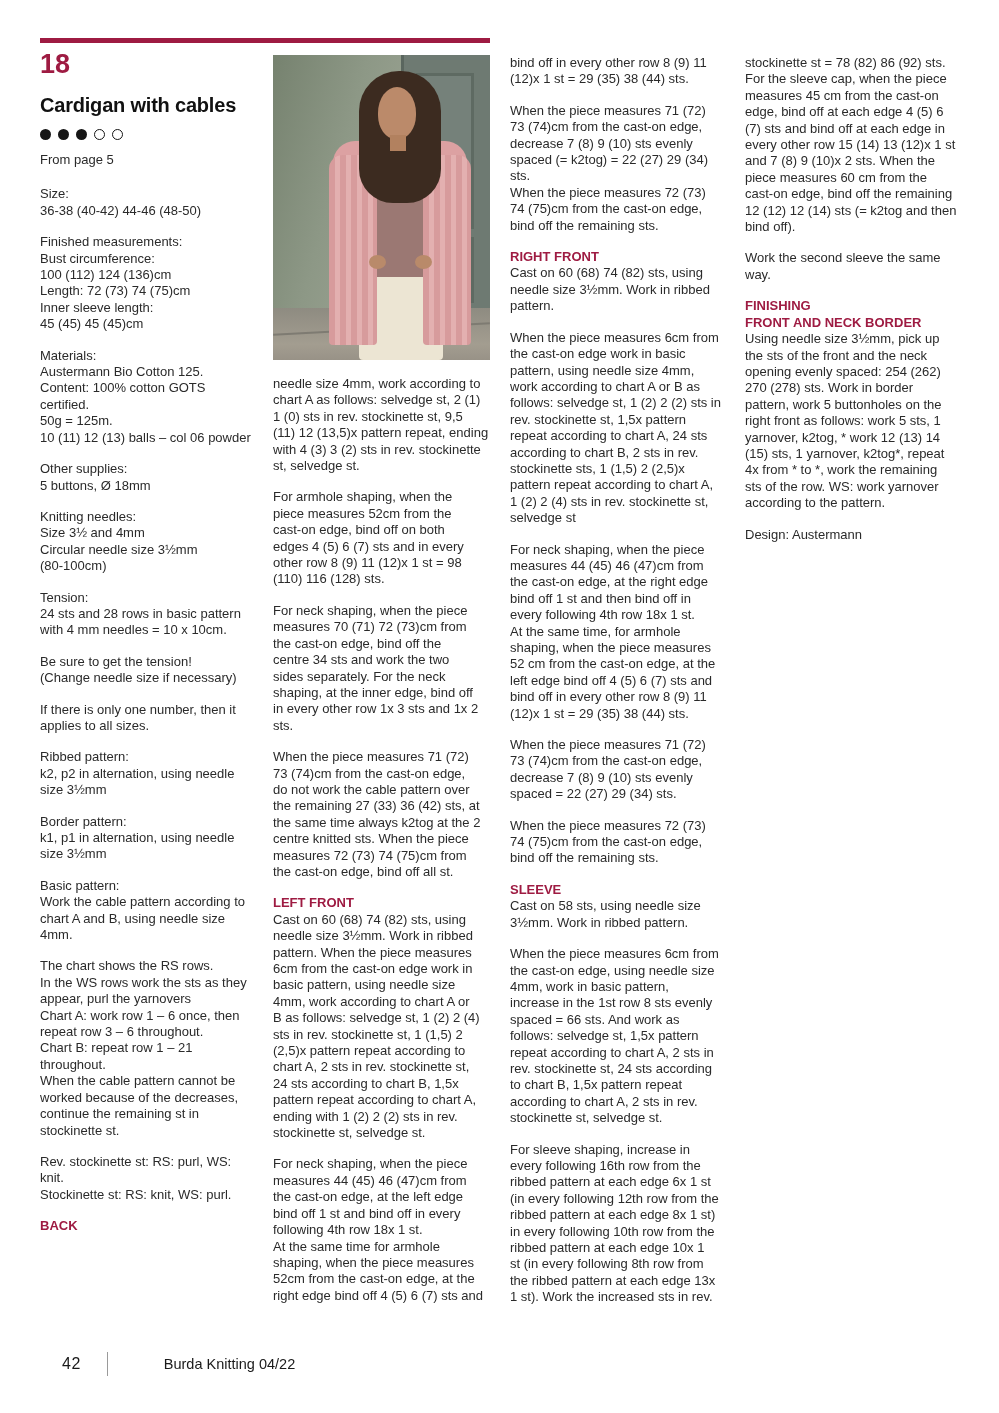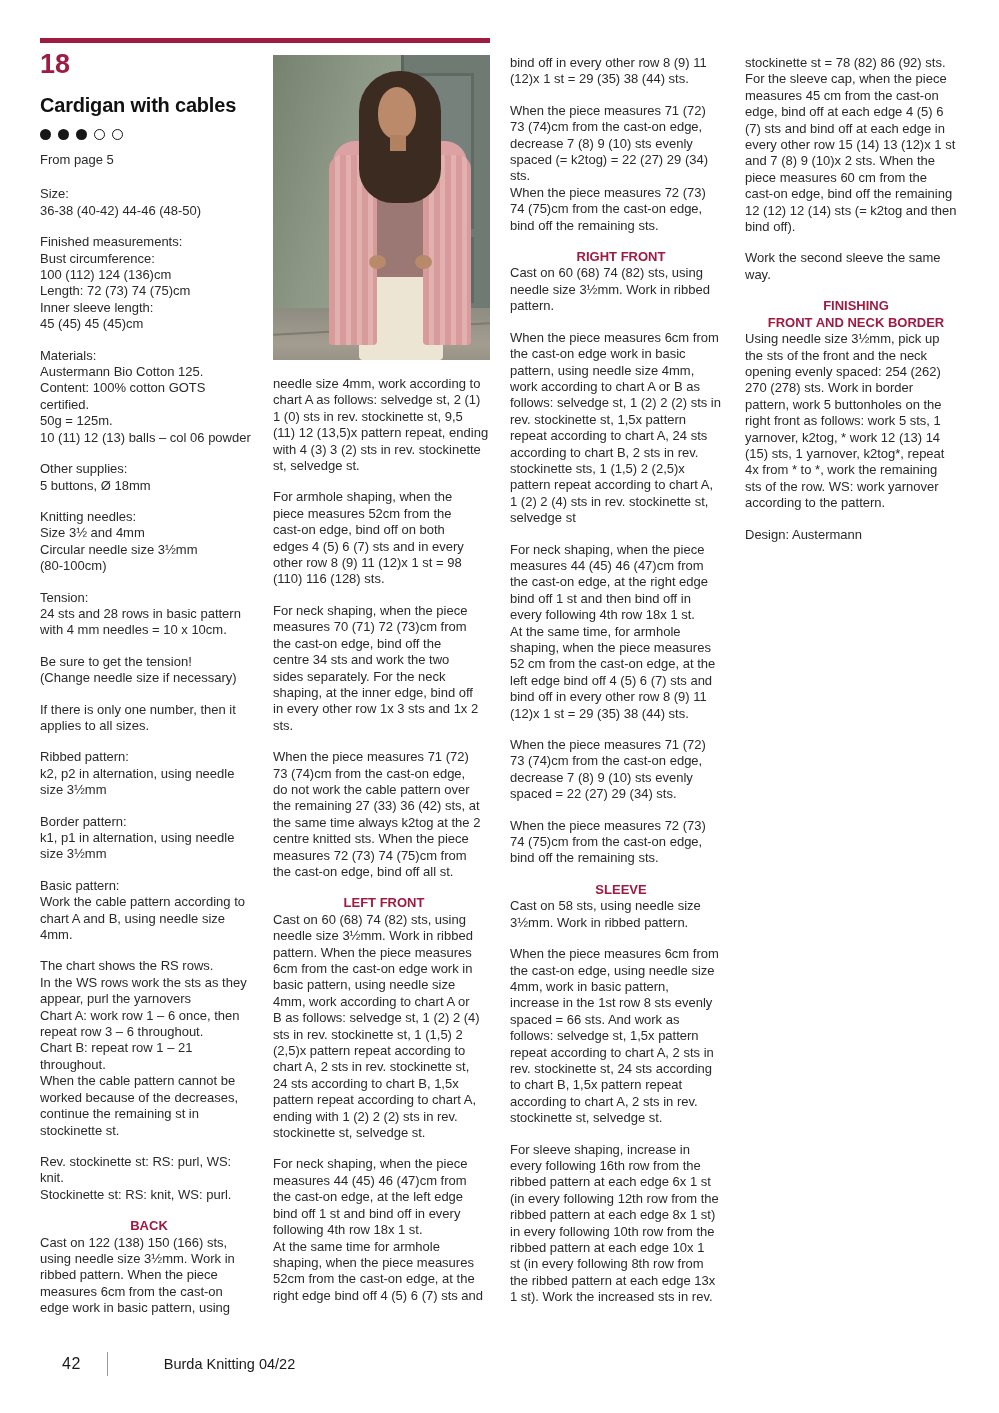--- a/index.html
+++ b/index.html
@@ -4,21 +4,21 @@
 <style>
   html,body{margin:0;padding:0;}
   body{
     width:999px;height:1413px;background:#ffffff;position:relative;
     font-family:"Liberation Sans","DejaVu Sans",sans-serif;color:#2a2a2a;
     -webkit-font-smoothing:antialiased;
   }
   .topbar{position:absolute;left:40px;top:38px;width:450px;height:5px;background:#9e1b42;}
   .col{position:absolute;font-size:13px;line-height:16.4px;}
   .col p{margin:0 0 15px 0;white-space:pre-line;}
-  .col p.heading{color:#9e1b42;font-weight:bold;margin:0;text-align:center;}
+  .col p.heading{color:#9e1b42;font-weight:bold;margin:0;}
   .b{font-weight:normal;}
   .pagenum{color:#9e1b42;font-weight:bold;font-size:27px;line-height:28px;margin:0 0 4px 0;}
   .title{font-weight:bold;font-size:20px;line-height:22px;margin:16px 0 10px 0;letter-spacing:-0.2px;color:#111;}
   .dots{height:14px;margin:0 0 12px 0;}
   .dot{display:inline-block;width:11px;height:11px;border-radius:50%;margin-right:7px;vertical-align:middle;box-sizing:border-box;}
   .dot.filled{background:#161616;}
   .dot.empty{border:1.7px solid #161616;background:transparent;}
   .fromline{margin:0 0 18px 0 !important;}
 
   
@@ -103,25 +103,20 @@
 </span><span class="b">Chart B:</span><span> repeat row 1 – 21
 throughout.
 When the cable pattern cannot be
 worked because of the decreases,
 continue the remaining st in
 stockinette st.</span></p>
       <p><span class="b">Rev. stockinette st:</span><span> RS: purl, WS:
 knit.
 </span><span class="b">Stockinette st:</span><span> RS: knit, WS: purl.</span></p>
       <p class="heading">BACK</p>
-      <p><span>Cast on 122 (138) 150 (166) sts,
-using needle size 3½mm. Work in
-ribbed pattern. When the piece
-measures 6cm from the cast-on
-edge work in basic pattern, using</span></p>
     </div>
 </div>
 
 <div class="col" style="left:273px;top:55px;width:222px;">
   <div class="photo">
     <div class="photo-door">
       <div class="photo-door-panel"></div>
       <div class="photo-door-panel2"></div>
     </div>
     <div class="photo-floor"></div>

